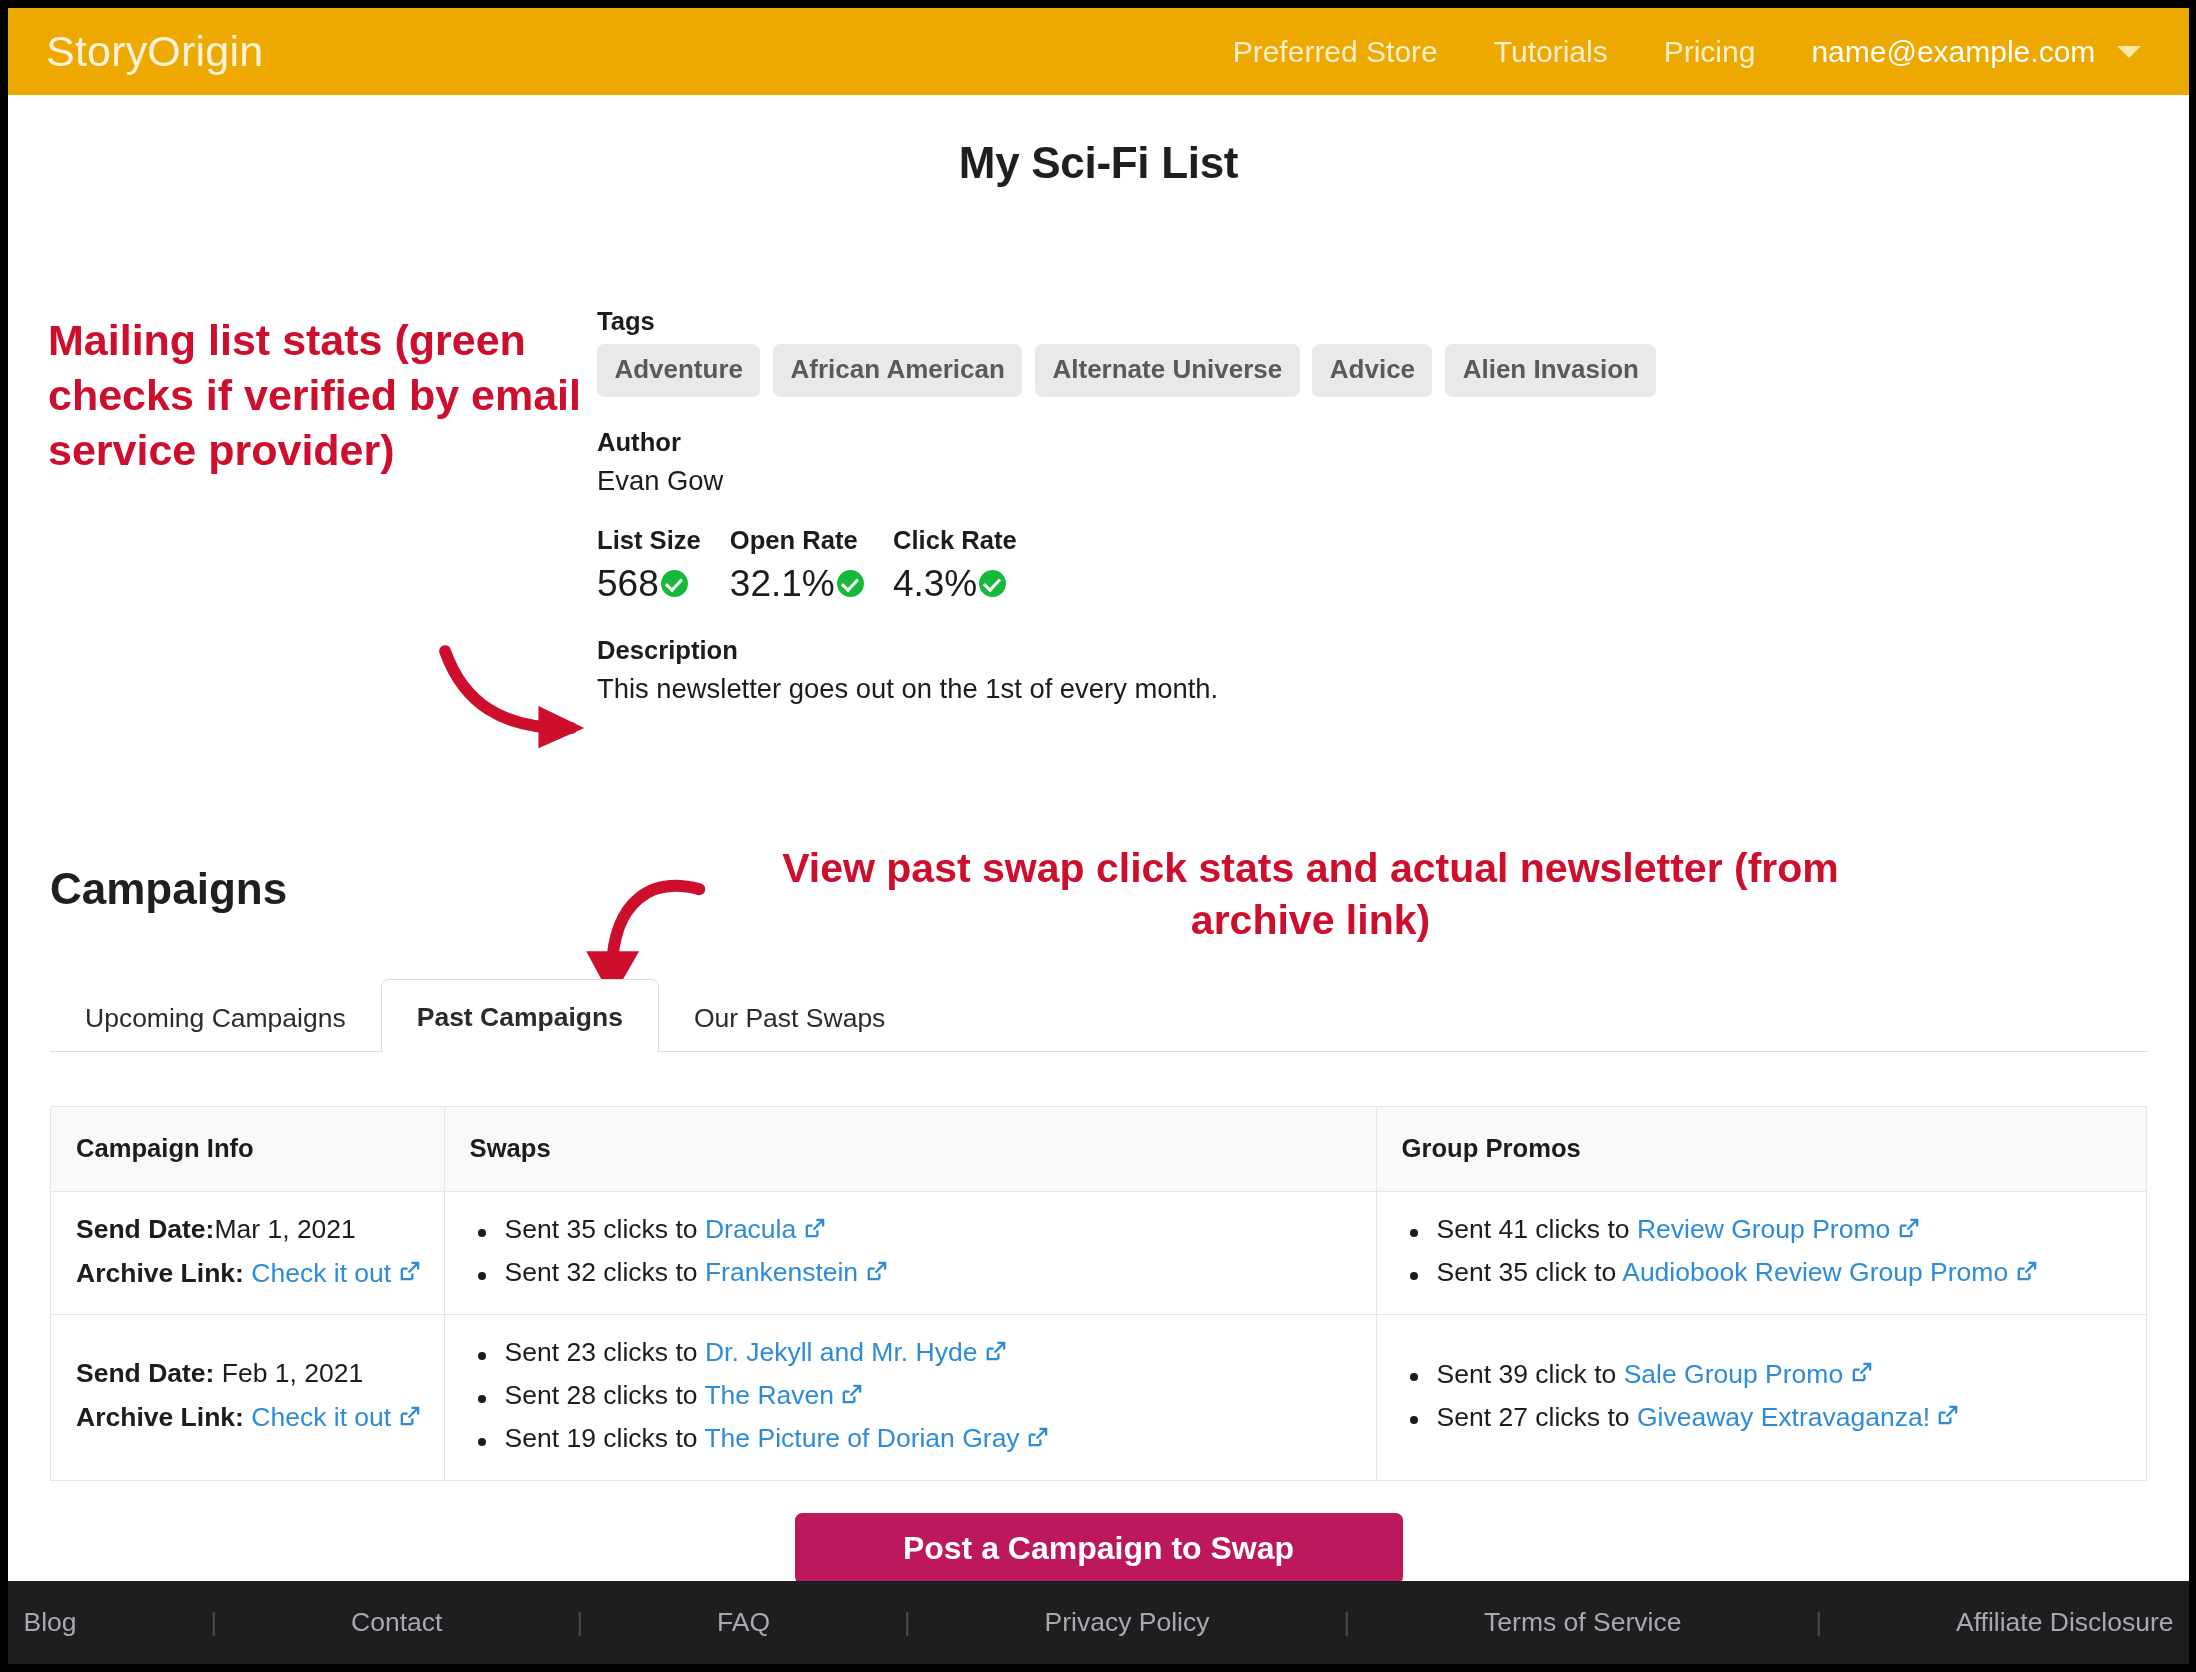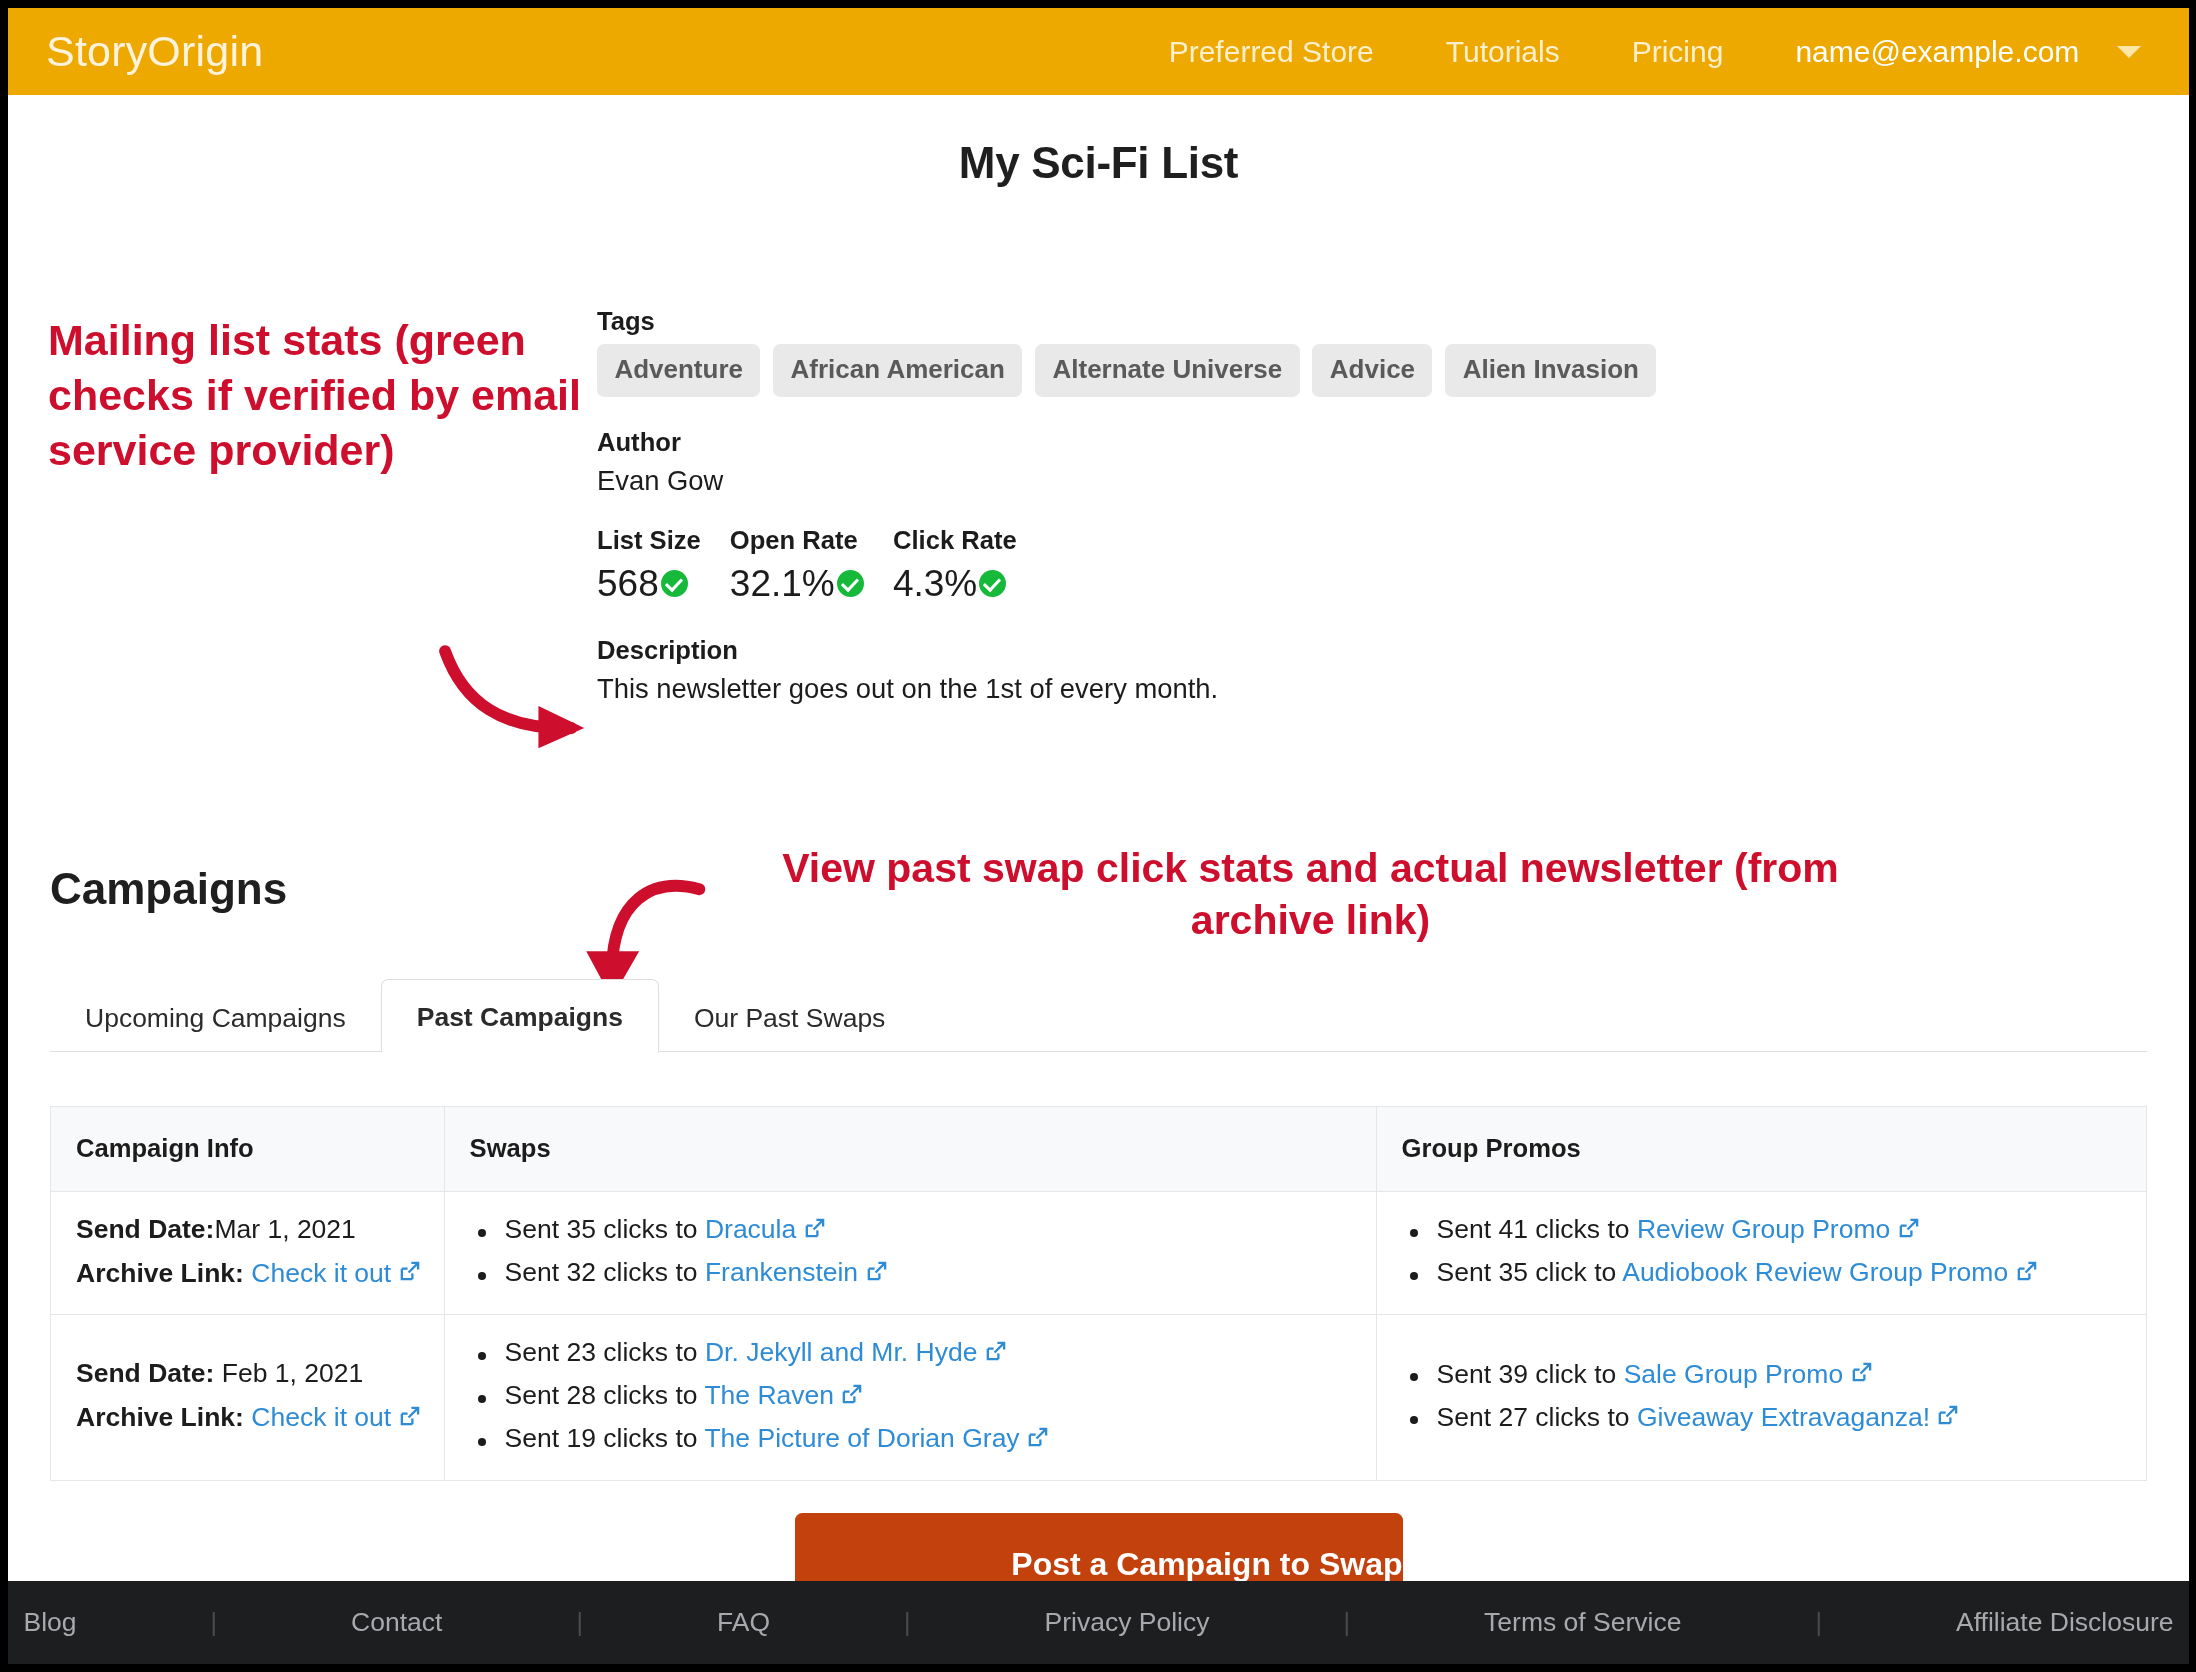--- a/index.html
+++ b/index.html
@@ -27,21 +27,21 @@
   }
   .brand {
     color: #FDF3DC;
     font-size: 43px;
     letter-spacing: 0.2px;
   }
   .nav-right {
     margin-left: auto;
     display: flex;
     align-items: center;
-    gap: 16px;
+    gap: 0px;
   }
   .nav-link {
     color: #FCEFCE;
     font-size: 30px;
     padding: 0 28px;
     white-space: nowrap;
   }
   .nav-user {
     color: #FFFFFF;
     font-size: 30px;
@@ -262,29 +262,29 @@
   }
 
   
   .cta-wrap {
     position: absolute;
     left: 0; right: 0; top: 1375px;
     display: flex;
     justify-content: center;
   }
   .cta {
-    background: #c2410c;
+    background: #be185d;
     color: #ffffff;
     font-size: 32px;
     font-weight: bold;
     border: none;
     border-radius: 7.3px;
-    padding: 33px 0;
+    padding: 17px 0;
     width: 608px;
-    text-align: right;
+    text-align: center;
     cursor: pointer;
     font-family: "Liberation Sans", sans-serif;
   }
 
   
   .footer {
     position: absolute;
     left: 0; right: 0; bottom: 0;
     height: 83px;
     background: #1D1E20;

